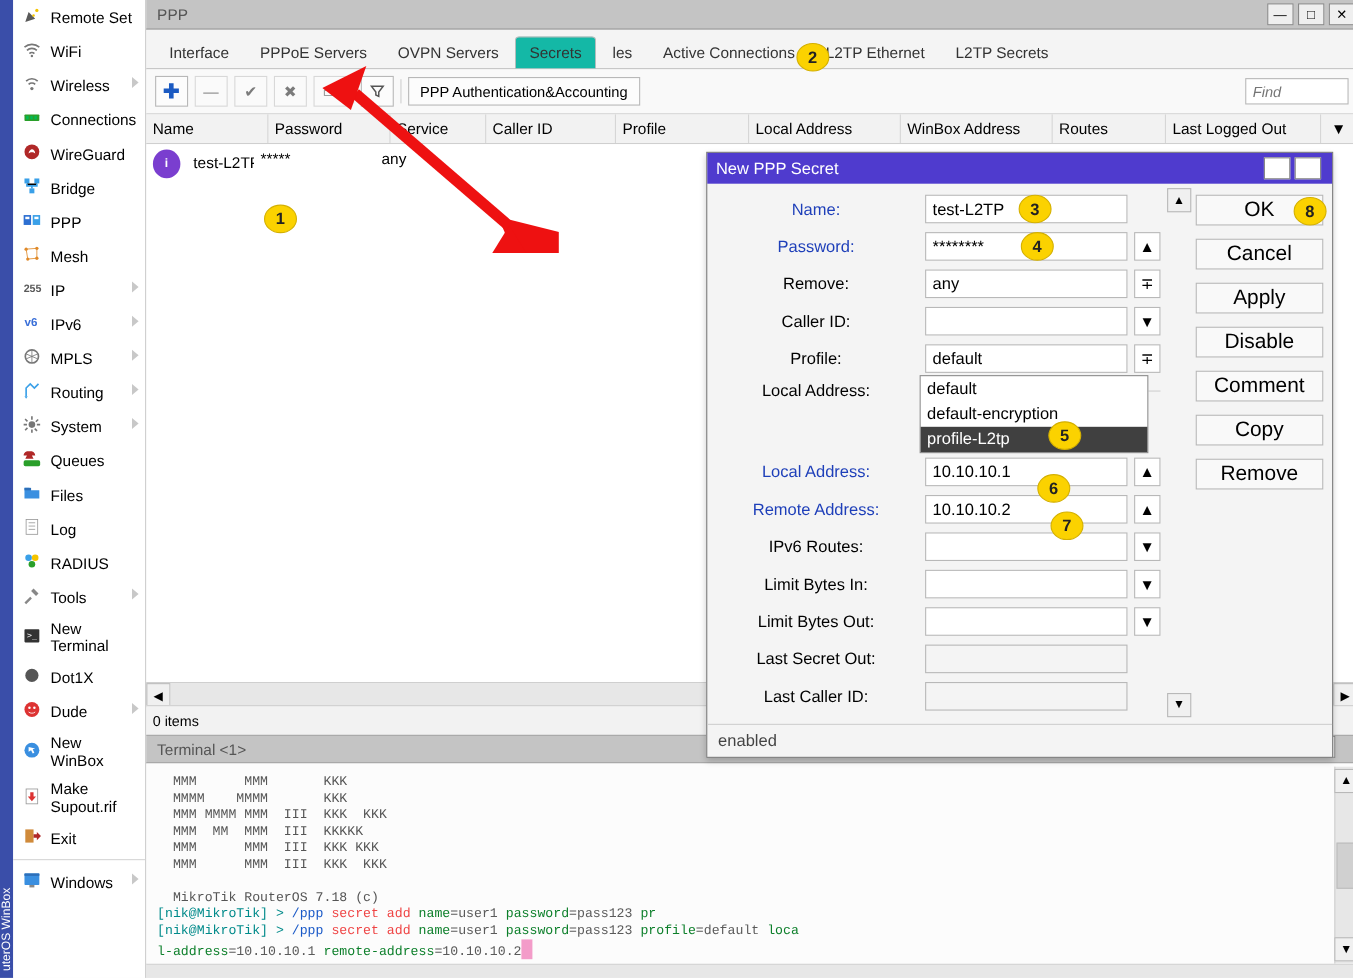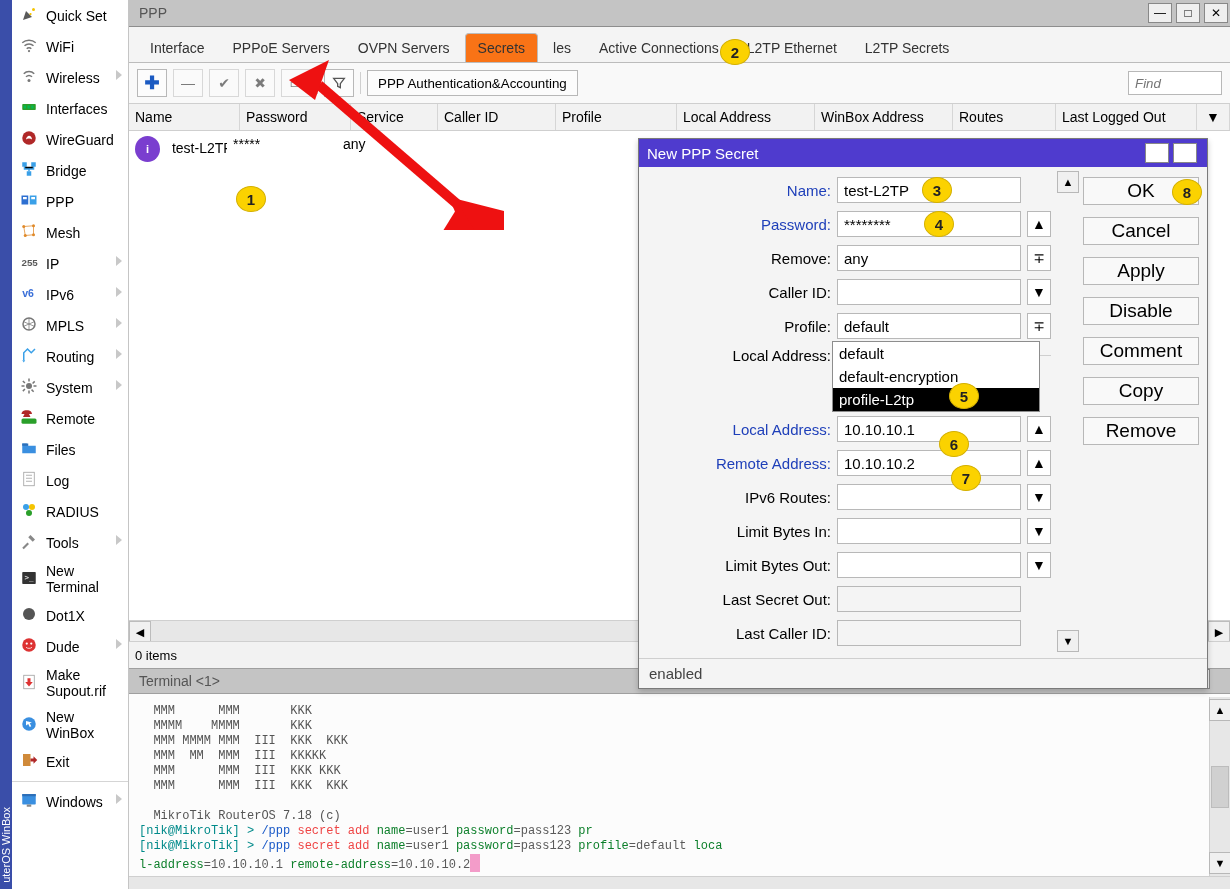--- a/index.html
+++ b/index.html
@@ -10,21 +10,21 @@
 .sidebar{width:172px;background:#fff;border-right:1px solid #c5c5c5}
 .sidebar .item{display:flex;align-items:center;gap:8px;padding:5px 8px;cursor:pointer;position:relative}
 .sidebar .caret{position:absolute;right:6px;top:8px;width:0;height:0;border-top:5px solid transparent;border-bottom:5px solid transparent;border-left:6px solid #c8c8c8}
 .sidebar .divider{height:1px;background:#d5d5d5;margin:4px 0}
 .main{flex:1;display:flex;flex-direction:column}
 .titlebar{background:#c4c4c4;border-bottom:1px solid #8d8d8d;display:flex;align-items:center;height:26px}
 .titlebar .ttl{flex:1;padding:0 10px;color:#555}
 .wb{width:22px;height:18px;margin:0 2px;border:1px solid #888;background:#efefef;display:flex;align-items:center;justify-content:center;cursor:pointer;font-size:12px}
 .tabs{display:flex;align-items:center;gap:2px;padding:6px 8px 0 8px;border-bottom:1px solid #bcbcbc;background:#f4f4f4}
 .tab{padding:6px 12px;color:#333;cursor:pointer;border:1px solid transparent;border-bottom:none;position:relative}
-.tab.active{background:#f97316;border-color:#bcbcbc;border-top-left-radius:4px;border-top-right-radius:4px}
+.tab.active{background:#14b8a6;border-color:#bcbcbc;border-top-left-radius:4px;border-top-right-radius:4px}
 .toolbar{display:flex;align-items:center;gap:6px;padding:6px 8px;border-bottom:1px solid #cfcfcf;background:#f9f9f9}
 .tbtn{width:28px;height:26px;border:1px solid #b8b8b8;background:#fcfcfc;display:flex;align-items:center;justify-content:center;cursor:pointer}
 .tbtn.disabled{opacity:.5;cursor:default}
 .tbtn.add{color:#1b5ac2;font-weight:bold;font-size:18px}
 .authbtn{height:26px;padding:0 10px;border:1px solid #b8b8b8;background:#fcfcfc;cursor:pointer}
 .find{margin-left:auto;width:80px;height:22px;border:1px solid #b8b8b8;padding:0 6px;color:#888;font-style:italic}
 .gridhead{display:flex;border-bottom:1px solid #cfcfcf;background:#f2f2f2}
 .gridhead span{padding:5px 6px;border-right:1px solid #d6d6d6;font-size:14px;white-space:nowrap;overflow:hidden}
 .gridhead .drop{width:20px;display:flex;align-items:center;justify-content:center}
 .gridbody{flex:1;background:#fff;position:relative;overflow:hidden}
@@ -51,28 +51,28 @@
 
 
 .dialog{position:absolute;left:509px;top:138px;width:568px;background:#f4f4f4;border:1px solid #7a7a7a;box-shadow:0 3px 6px rgba(0,0,0,.2);z-index:20}
 .dlgtitle{background:#4f3bce;color:#fff;padding:4px 8px;font-size:15px;display:flex;align-items:center}
 .dlgtitle .ttl{flex:1}
 .dlgbody{display:flex}
 .dlgfields{flex:1;padding:10px 6px 4px 6px;position:relative}
 .dlgbtns{width:118px;padding:10px 8px 0 0}
 .dbtn{display:block;width:100%;height:28px;margin-bottom:12px;border:1px solid #b8b8b8;background:#f9f9f9;cursor:pointer;font-size:19px}
 .frow{display:flex;align-items:center;margin-bottom:8px}
-.frow label{width:186px;text-align:right;padding-right:6px;font-size:15px}
+.frow label{width:186px;text-align:center;padding-right:6px;font-size:15px}
 .frow label.blue{color:#1e3fb9}
 .frow .inp{width:170px;height:24px;border:1px solid #b8b8b8;padding:0 6px;font-size:15px;background:#fff}
 .frow .abtn{width:22px;height:24px;border:1px solid #b8b8b8;background:#fff;margin-left:6px;cursor:pointer;display:flex;align-items:center;justify-content:center}
 .frow .divline{flex:1;border-top:1px solid #cfcfcf;margin-left:10px;height:1px}
 .dropdownlist{position:absolute;left:193px;top:174px;width:206px;background:#fff;border:1px solid #8d8d8d;z-index:2}
 .dropdownlist div{padding:3px 6px;font-size:15px;cursor:pointer}
-.dropdownlist div.sel{background:#000000;color:#fff}
+.dropdownlist div.sel{background:#404040;color:#fff}
 .scrollcol{width:22px;display:flex;flex-direction:column;justify-content:space-between;padding:4px 4px 6px 0}
 .sv{width:20px;height:20px;border:1px solid #b8b8b8;background:#f0f0f0;display:flex;align-items:center;justify-content:center;cursor:pointer;font-size:11px}
 .dlgstatus{border-top:1px solid #cfcfcf;padding:6px 10px;font-size:15px;color:#444}
 
 .badge{position:absolute;width:28px;height:24px;background:#fbd200;border-radius:50%;display:flex;align-items:center;justify-content:center;font-weight:bold;color:#222;font-size:15px;z-index:40;border:1px solid #d4b000}
 #arrow{position:absolute;z-index:30;pointer-events:none}
 
 
 .termclose{position:absolute;right:18px;top:0px;display:flex}
 .termvs{position:absolute;right:0;top:28px;width:20px;bottom:0;background:#e7e7e7;border-left:1px solid #cfcfcf;display:flex;flex-direction:column;justify-content:space-between;align-items:center;padding:2px 0}
@@ -91,21 +91,21 @@
       <div>uterOS WinBox</div>
     </div>
 
   <div class="sidebar" id="sidebar">
       <div class="item">
         <span><svg class="ic" viewBox="0 0 24 24">
             <path fill="#5a5a5a" d="M4 20l4-12 8 8-12 4z"></path>
             <circle cx="18" cy="6" r="2" fill="#f5c400"></circle>
             <circle cx="14" cy="12" r="1.5" fill="#f5c400"></circle>
           </svg></span>
-        <span>Quick Set</span>
+        <span>Remote Set</span>
       </div>
       <div class="item">
         <span><svg class="ic" viewBox="0 0 24 24">
             <path fill="none" stroke="#777" stroke-width="2" d="M3 9a14 14 0 0 1 18 0M6 13a9 9 0 0 1 12 0M9 17a4 4 0 0 1 6 0"></path>
             <circle cx="12" cy="20" r="1.5" fill="#777"></circle>
           </svg></span>
         <span>WiFi</span>
       </div>
       <div class="item">
         <span><svg class="ic" viewBox="0 0 24 24">
@@ -115,21 +115,21 @@
         <span>Wireless</span>
         <div class="caret"></div>
       </div>
       <div class="item">
         <span><svg class="ic" viewBox="0 0 24 24">
             <rect x="3" y="8" width="18" height="8" rx="1" fill="#2a9f2a"></rect>
             <rect x="5" y="10" width="3" height="4" fill="#0b5"></rect>
             <rect x="10" y="10" width="3" height="4" fill="#0b5"></rect>
             <rect x="15" y="10" width="3" height="4" fill="#0b5"></rect>
           </svg></span>
-        <span>Interfaces</span>
+        <span>Connections</span>
       </div>
       <div class="item">
         <span><svg class="ic" viewBox="0 0 24 24">
             <circle cx="12" cy="12" r="9" fill="#b02828"></circle>
             <path fill="#fff" d="M8 14c0-3 3-5 4-5 2 0 4 2 4 5-2-2-6-2-8 0z"></path>
           </svg></span>
         <span>WireGuard</span>
       </div>
       <div class="item">
         <span><svg class="ic" viewBox="0 0 24 24">
@@ -195,21 +195,21 @@
             <path fill="#777" d="M11 2h2v4h-2zM11 18h2v4h-2zM2 11h4v2H2zM18 11h4v2h-4zM4.5 4.5l2.8 2.8-1.4 1.4L3.1 5.9zM16.1 16.1l2.8 2.8-1.4 1.4-2.8-2.8zM4.5 19.5l2.8-2.8-1.4-1.4L3.1 18.1zM16.1 7.9l2.8-2.8 1.4 1.4-2.8 2.8z"></path>
           </svg></span>
         <span>System</span>
         <div class="caret"></div>
       </div>
       <div class="item">
         <span><svg class="ic" viewBox="0 0 24 24">
             <rect x="2" y="14" width="20" height="7" rx="2" fill="#2a9f2a"></rect>
             <path fill="#b02828" d="M7 3c-3 0-5 3-5 5h4l-2 4h10l-2-4h4c0-2-2-5-5-5H7z"></path>
           </svg></span>
-        <span>Remote</span>
+        <span>Queues</span>
       </div>
       <div class="item">
         <span><svg class="ic" viewBox="0 0 24 24">
             <path fill="#3a8fe0" d="M3 6h6l2 3h10v10H3z"></path>
             <rect x="3" y="6" width="8" height="3" fill="#2d6fb8"></rect>
           </svg></span>
         <span>Files</span>
       </div>
       <div class="item">
         <span><svg class="ic" viewBox="0 0 24 24">
@@ -253,31 +253,31 @@
             <circle cx="12" cy="12" r="9" fill="#d33"></circle>
             <circle cx="9" cy="10" r="1.5" fill="#fff"></circle>
             <circle cx="15" cy="10" r="1.5" fill="#fff"></circle>
             <path stroke="#fff" fill="none" d="M8 15c2 2 6 2 8 0"></path>
           </svg></span>
         <span>Dude</span>
         <div class="caret"></div>
       </div>
       <div class="item">
         <span><svg class="ic" viewBox="0 0 24 24">
+            <circle cx="12" cy="12" r="9" fill="#3a8fe0"></circle>
+            <path fill="#fff" d="M8 8l8 2-3 1 2 4-2 1-2-4-3 2z"></path>
+          </svg></span>
+        <span>New WinBox</span>
+      </div>
+      <div class="item">
+        <span><svg class="ic" viewBox="0 0 24 24">
             <rect x="5" y="3" width="14" height="18" fill="#fff" stroke="#999"></rect>
             <path fill="#d33" d="M10 7h4v5h3l-5 6-5-6h3z"></path>
           </svg></span>
         <span>Make Supout.rif</span>
-      </div>
-      <div class="item">
-        <span><svg class="ic" viewBox="0 0 24 24">
-            <circle cx="12" cy="12" r="9" fill="#3a8fe0"></circle>
-            <path fill="#fff" d="M8 8l8 2-3 1 2 4-2 1-2-4-3 2z"></path>
-          </svg></span>
-        <span>New WinBox</span>
       </div>
       <div class="item">
         <span><svg class="ic" viewBox="0 0 24 24">
             <rect x="4" y="4" width="10" height="16" fill="#d08a3a"></rect>
             <path fill="#b02828" d="M14 10h4V7l5 5-5 5v-3h-4z"></path>
           </svg></span>
         <span>Exit</span>
       </div>
       <div class="divider"></div>
       <div class="item">

